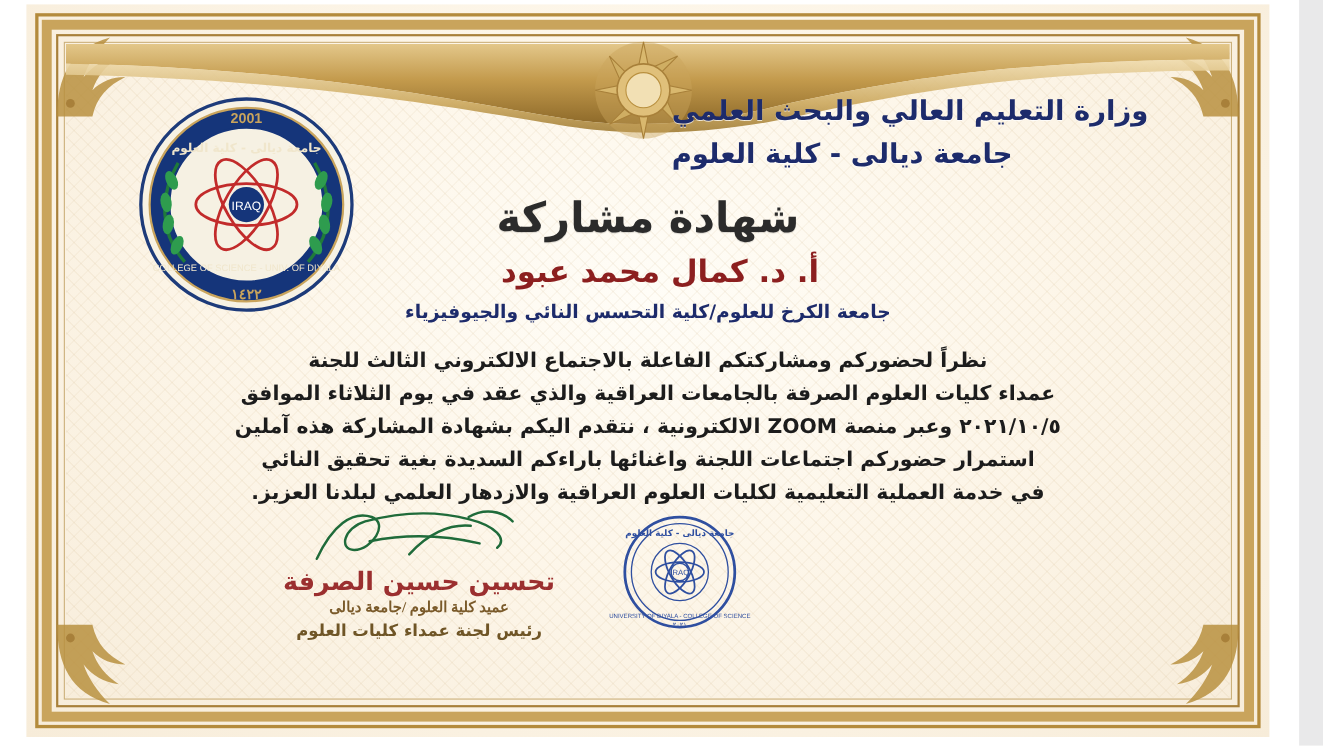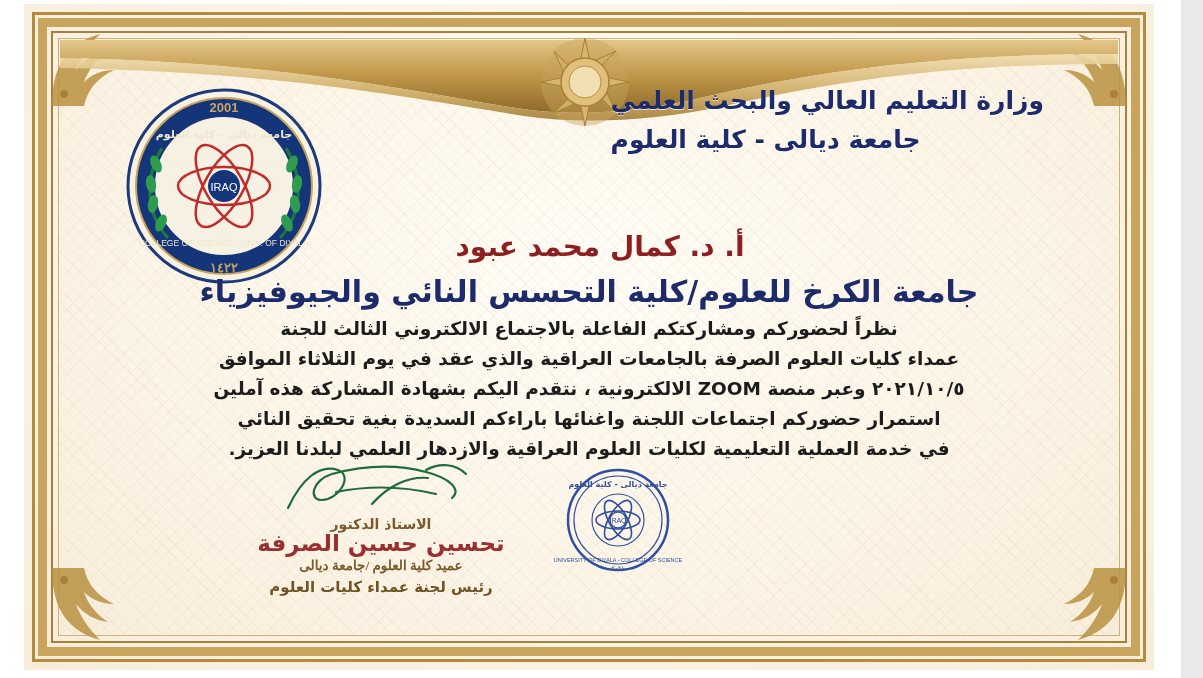--- a/index.html
+++ b/index.html
@@ -155,21 +155,21 @@
     font-size: 28px;
     font-weight: bold;
     padding-left: 22px;
   }
   .affiliation {
     position: absolute;
     left: 0; right: 0;
     top: 270px;
     text-align: center;
     color: #1d2b6b;
-    font-size: 30px;
+    font-size: 17px;
     font-weight: bold;
   }
 
   .body-text {
     position: absolute;
     left: 150px;
     right: 150px;
     top: 310px;
     text-align: center;
     color: #1c1c1c;
@@ -329,20 +329,21 @@
       <text x="100" y="186" text-anchor="middle" font-size="13" fill="#c9a45c" font-weight="bold" font-family="Liberation Sans, sans-serif">١٤٢٢</text>
       <text x="100" y="52" text-anchor="middle" font-size="11" fill="#f0e6cc" font-weight="bold" font-family="DejaVu Sans, sans-serif">جامعة ديالى - كلية العلوم</text>
       <text x="100" y="160" text-anchor="middle" font-size="8.5" fill="#f0e6cc" font-family="Liberation Sans, sans-serif">COLLEGE OF SCIENCE - UNIV. OF DIYALA</text>
     </svg>
 
     <div class="ministry">
       <div>وزارة التعليم العالي والبحث العلمي</div>
       <div>جامعة ديالى - كلية العلوم</div>
     </div>
 
+    <div class="cert-title">شهادة مشاركة</div>
     <div class="recipient">أ. د. كمال محمد عبود</div>
     <div class="affiliation">جامعة الكرخ للعلوم/كلية التحسس النائي والجيوفيزياء</div>
 
     <div class="body-text">
       <p>نظراً لحضوركم ومشاركتكم الفاعلة بالاجتماع الالكتروني الثالث للجنة</p>
       <p>عمداء كليات العلوم الصرفة بالجامعات العراقية والذي عقد في يوم الثلاثاء الموافق</p>
       <p>٢٠٢١/١٠/٥ وعبر منصة ZOOM الالكترونية ، نتقدم اليكم بشهادة المشاركة هذه آملين</p>
       <p>استمرار حضوركم اجتماعات اللجنة واغنائها باراءكم السديدة بغية تحقيق النائي</p>
       <p>في خدمة العملية التعليمية لكليات العلوم العراقية والازدهار العلمي لبلدنا العزيز.</p>
     </div>
@@ -351,21 +352,20 @@
       <div class="sig-scribble">
         <svg width="210" height="64" viewBox="0 0 210 64">
           <g fill="none" stroke="#1f6b3a" stroke-width="2.2" stroke-linecap="round">
             <path d="M12 52 C26 22 44 8 62 14 C78 20 62 44 46 44 C32 44 36 24 56 18 C86 10 120 8 150 16 C174 22 186 34 176 42"></path>
             <path d="M96 48 C112 30 132 20 152 22"></path>
             <path d="M60 36 C90 30 126 30 160 38"></path>
             <path d="M150 14 C164 6 180 8 190 18"></path>
           </g>
         </svg>
       </div>
-      <div class="sig-prof">الاستاذ الدكتور</div>
       <div class="sig-name">تحسين حسين الصرفة</div>
       <div class="sig-role1">عميد كلية العلوم /جامعة ديالى</div>
       <div class="sig-role2">رئيس لجنة عمداء كليات العلوم</div>
     </div>
 
     <svg class="logo-seal" viewBox="0 0 130 108">
       <g transform="translate(65,54)">
         <circle r="50" fill="none" stroke="#2f4fa0" stroke-width="2.5"></circle>
         <circle r="44" fill="none" stroke="#2f4fa0" stroke-width="1.2"></circle>
         <circle r="26" fill="none" stroke="#2f4fa0" stroke-width="1.2"></circle>

